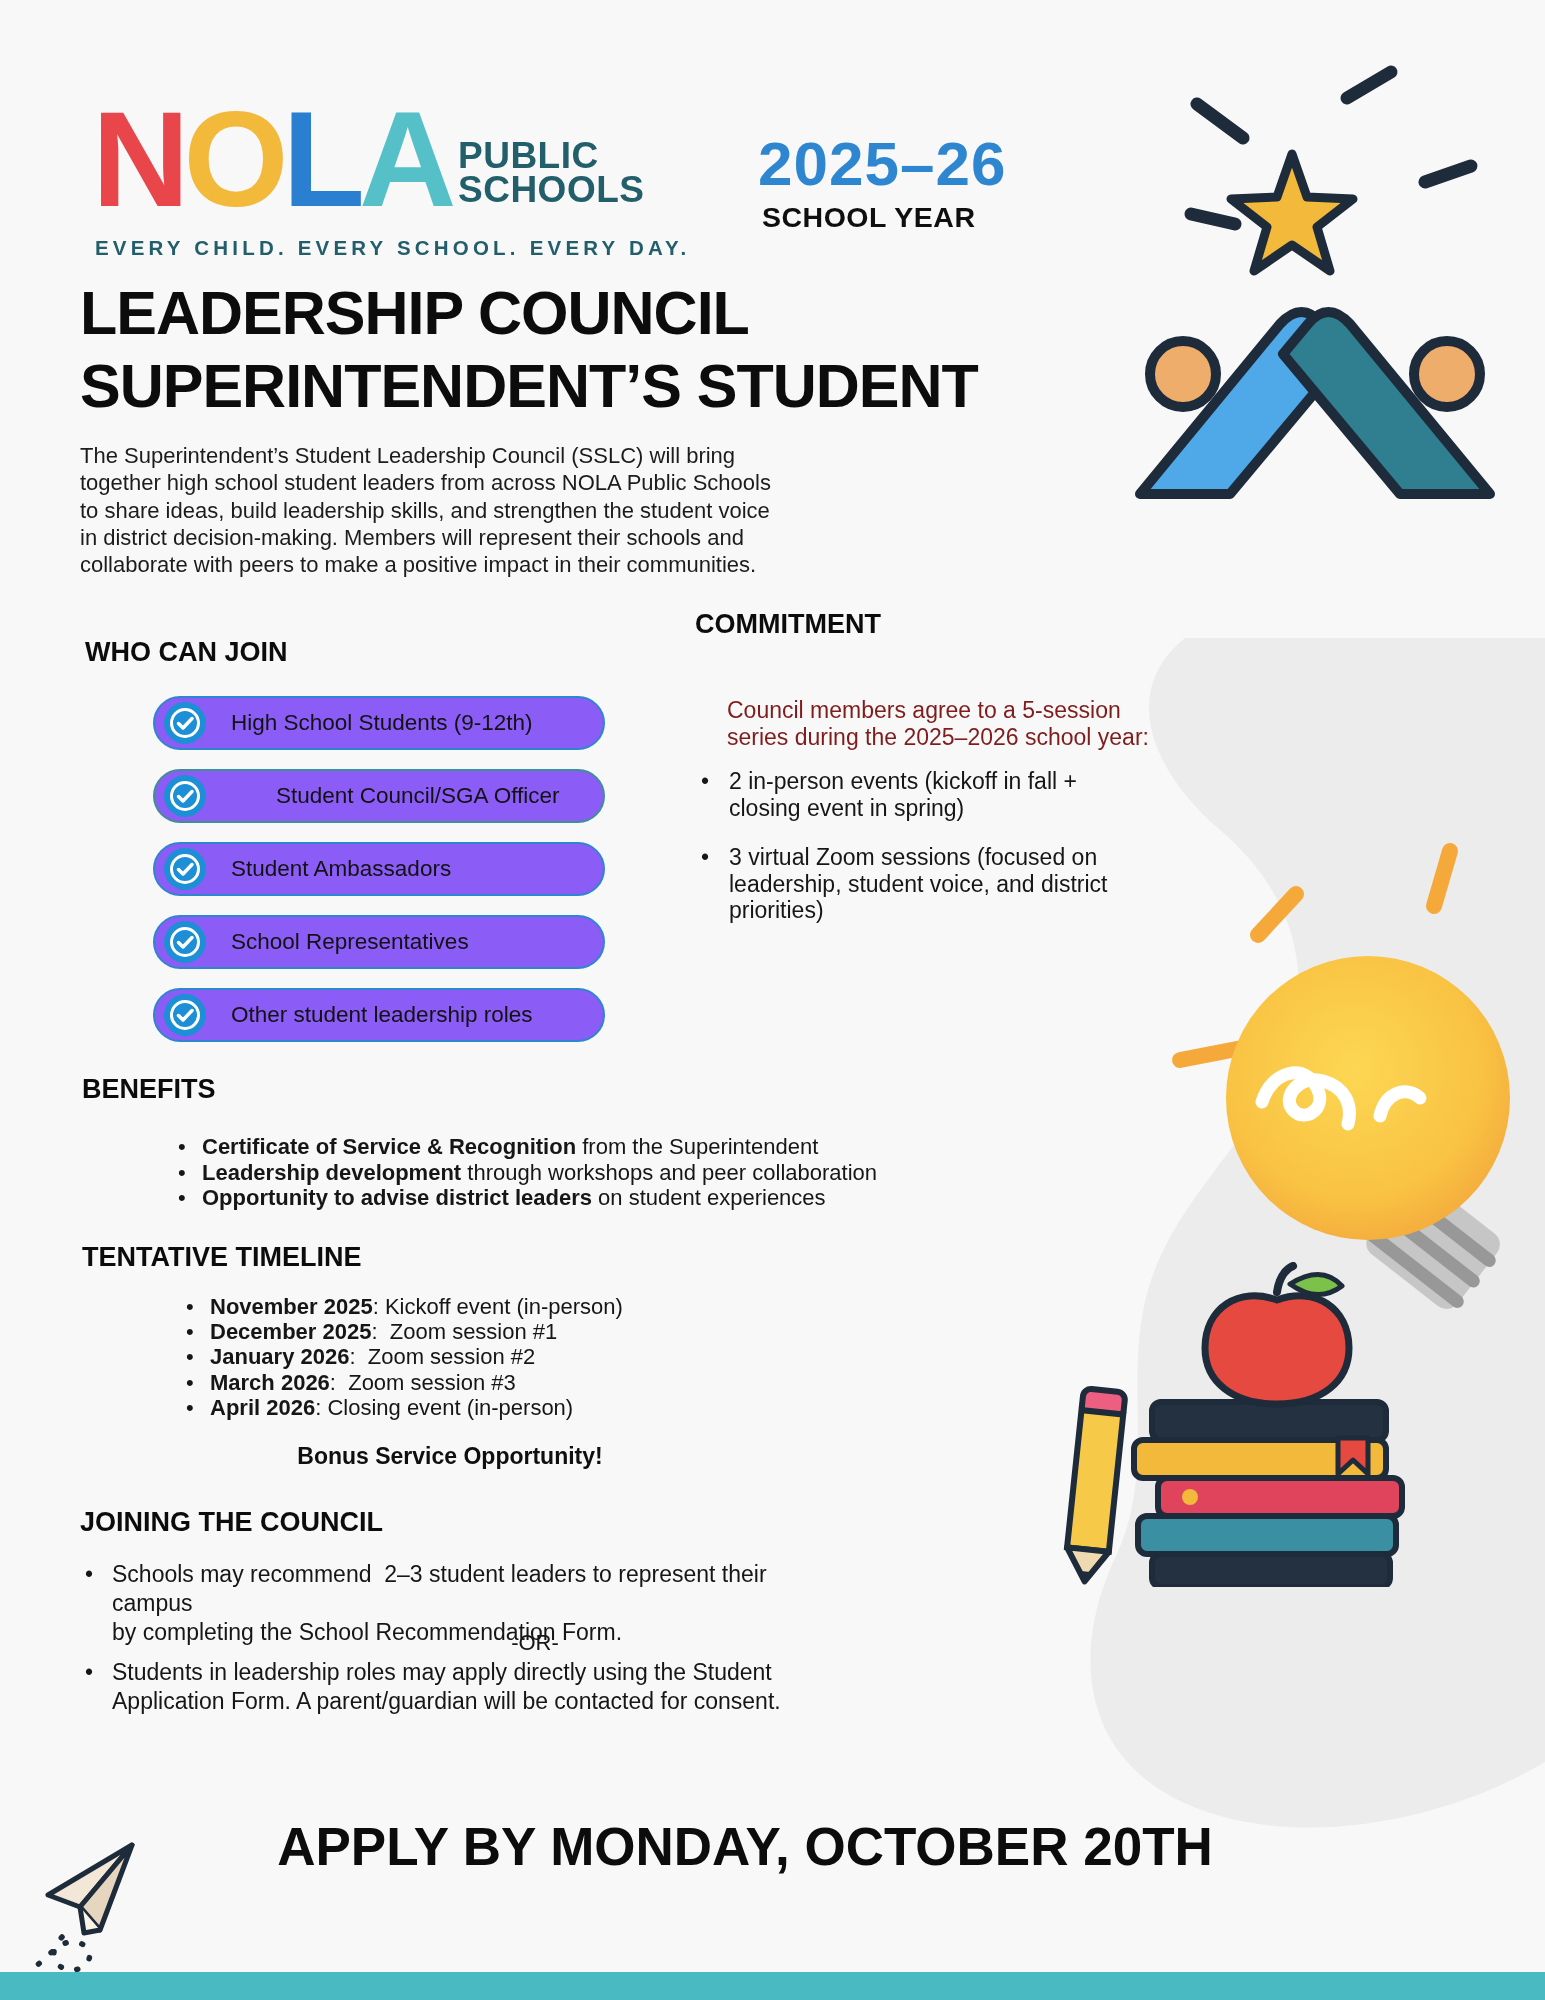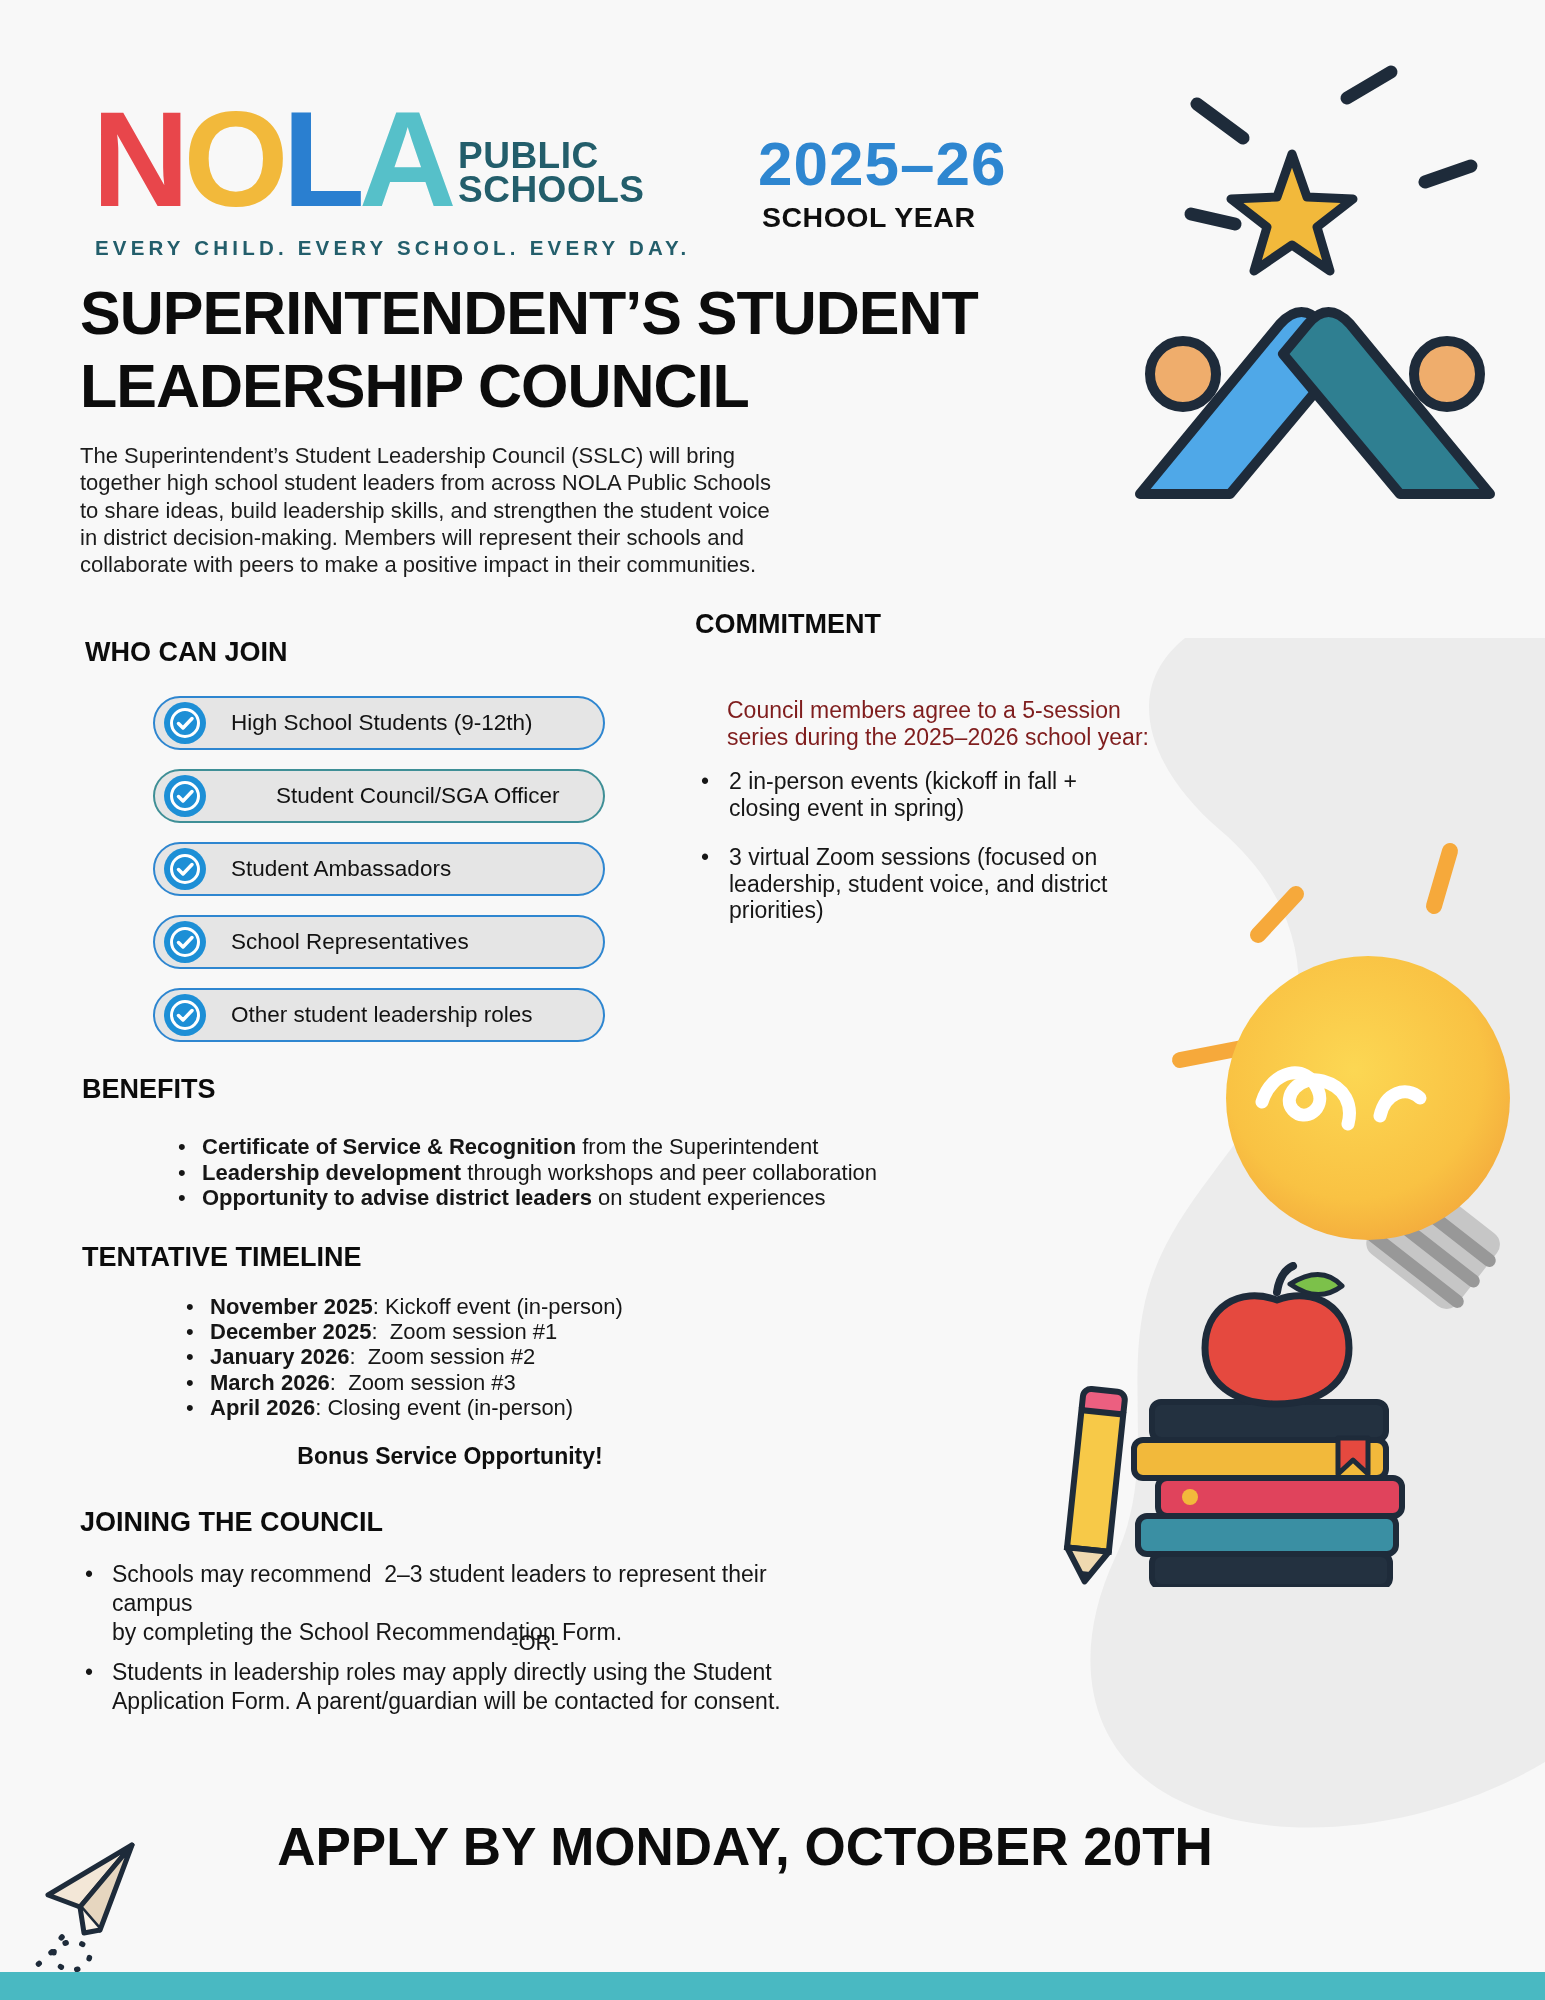--- a/index.html
+++ b/index.html
@@ -21,21 +21,21 @@
   
   .title{left:80px;top:277px;font-size:61px;font-weight:800;line-height:73px;letter-spacing:-1px;color:#0c0c0c;}
   .intro{left:80px;top:442px;font-size:22px;line-height:27.3px;color:#1c1c1c;}
 
   
   .h-sec{font-size:27px;font-weight:800;color:#0c0c0c;letter-spacing:0;}
 
   
   .pills{left:153px;top:696px;display:flex;flex-direction:column;gap:19px;width:452px;}
   .pill{
-    height:54px;border-radius:28px;background:#e5e5e5;
+    height:54px;border-radius:28px;background:#8b5cf6;
     display:flex;align-items:center;padding-left:9px;box-sizing:border-box;
     border:2.5px solid #2e86d0;
   }
   .pill--teal{border-color:#3f8f96;gap:45px;}
   .pill-label{font-size:22.5px;color:#121212;margin-left:25px;}
   .check{width:42px;height:42px;flex:0 0 auto;}
 
   
   .commit-intro{left:695px;top:697px;font-size:23px;line-height:26.5px;color:#7f1d1d;margin-left:32px;}
   .blt{list-style:none;margin:0;padding:0;}
@@ -94,22 +94,22 @@
       <line x1="96" y1="152" x2="140" y2="162"></line>
     </g>
     <path d="M 197 92 L 212 135 L 258 137 L 222 165 L 235 209 L 197 183 L 159 209 L 172 165 L 136 137 L 182 135 Z" fill="#f2b93b" stroke="#1e2b3a" stroke-width="9" stroke-linejoin="round"></path>
     <path d="M 45 432 L 185 262 Q 207 238 227 262 L 252 292 L 135 432 Z" fill="#4fa8e8" stroke="#1e2b3a" stroke-width="10" stroke-linejoin="round"></path>
     <path d="M 395 432 L 255 262 Q 233 238 213 262 L 188 292 L 305 432 Z" fill="#2f7f91" stroke="#1e2b3a" stroke-width="10" stroke-linejoin="round"></path>
     <circle cx="88" cy="312" r="33" fill="#efad6c" stroke="#1e2b3a" stroke-width="10"></circle>
     <circle cx="352" cy="312" r="33" fill="#efad6c" stroke="#1e2b3a" stroke-width="10"></circle>
   </svg>
 
   <div class="abs title">
+    <div data-bind="title.line2">LEADERSHIP COUNCIL</div>
     <div data-bind="title.line1">SUPERINTENDENT’S STUDENT</div>
-    <div data-bind="title.line2">LEADERSHIP COUNCIL</div>
   </div>
   <div class="abs intro">
     <div data-bind="intro.lines.0">The Superintendent’s Student Leadership Council (SSLC) will bring</div>
     <div data-bind="intro.lines.1">together high school student leaders from across NOLA Public Schools</div>
     <div data-bind="intro.lines.2">to share ideas, build leadership skills, and strengthen the student voice</div>
     <div data-bind="intro.lines.3">in district decision-making. Members will represent their schools and</div>
     <div data-bind="intro.lines.4">collaborate with peers to make a positive impact in their communities.</div>
   </div>
 
   <div class="abs h-sec" style="left:85px;top:637px" data-bind="who_can_join.heading">WHO CAN JOIN</div>

